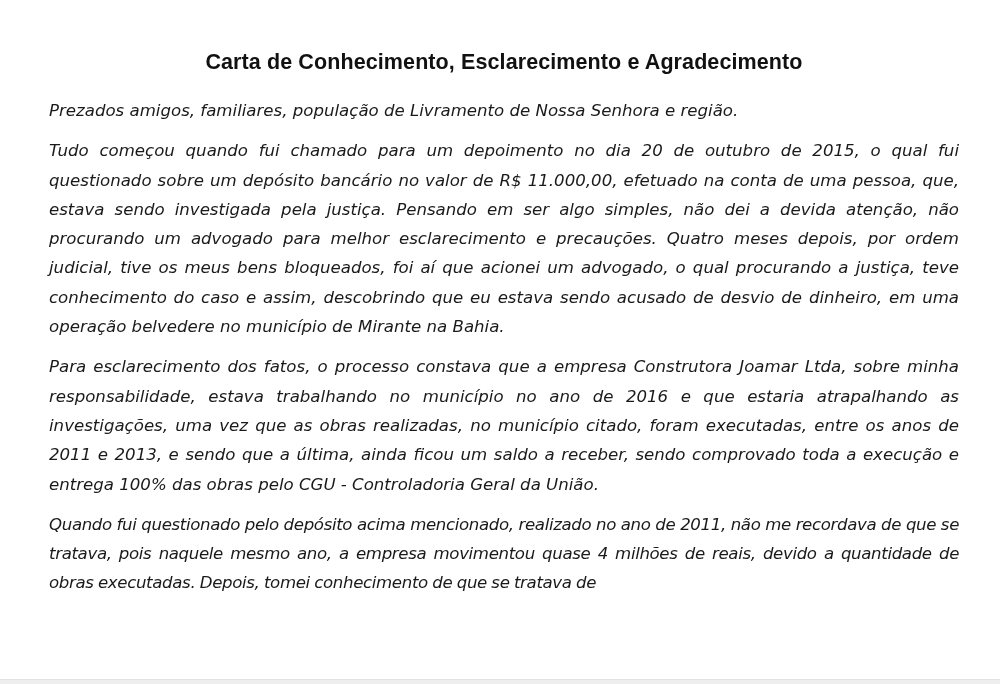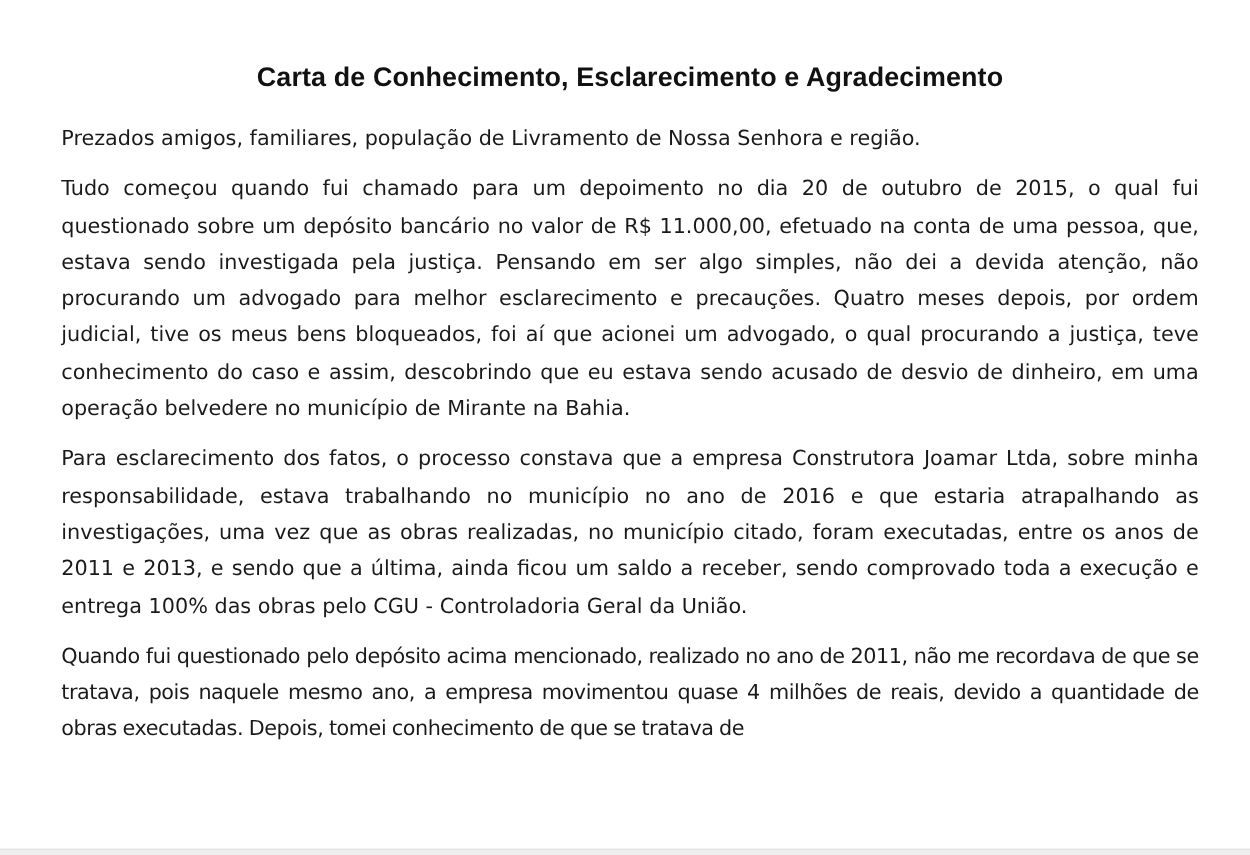--- a/index.html
+++ b/index.html
@@ -41,20 +41,21 @@
     left: 49px;
     top: 96px;
     width: 910px;
     font-size: 16.6px;
     line-height: 29.3px;
     text-align: justify;
     letter-spacing: 0px;
   }
   .body-text p {
     margin: 0 0 11px 0;
+    font-style: italic;
   }
   .body-text p.tight {
     letter-spacing: -0.35px;
     word-spacing: -0.5px;
   }
   .bottom-bar {
     position: absolute;
     left: 0;
     top: 679px;
     width: 1000px;

